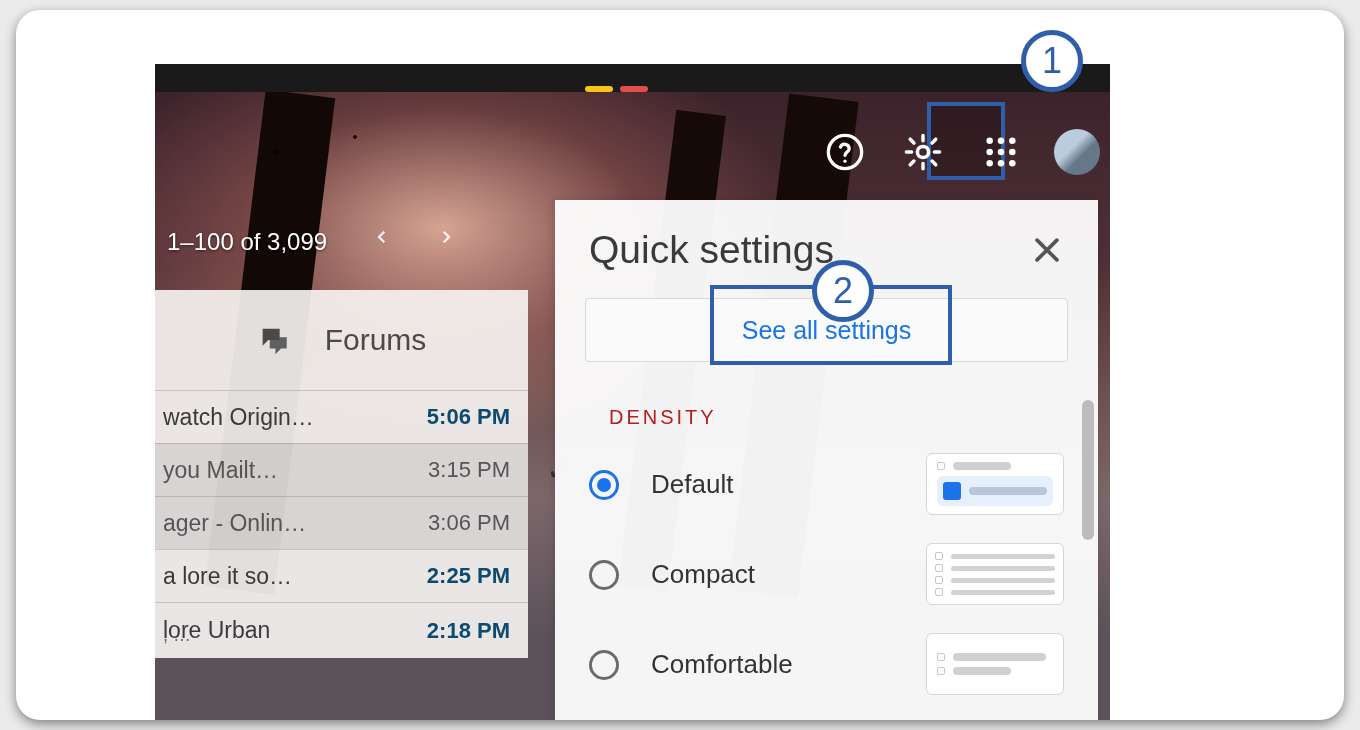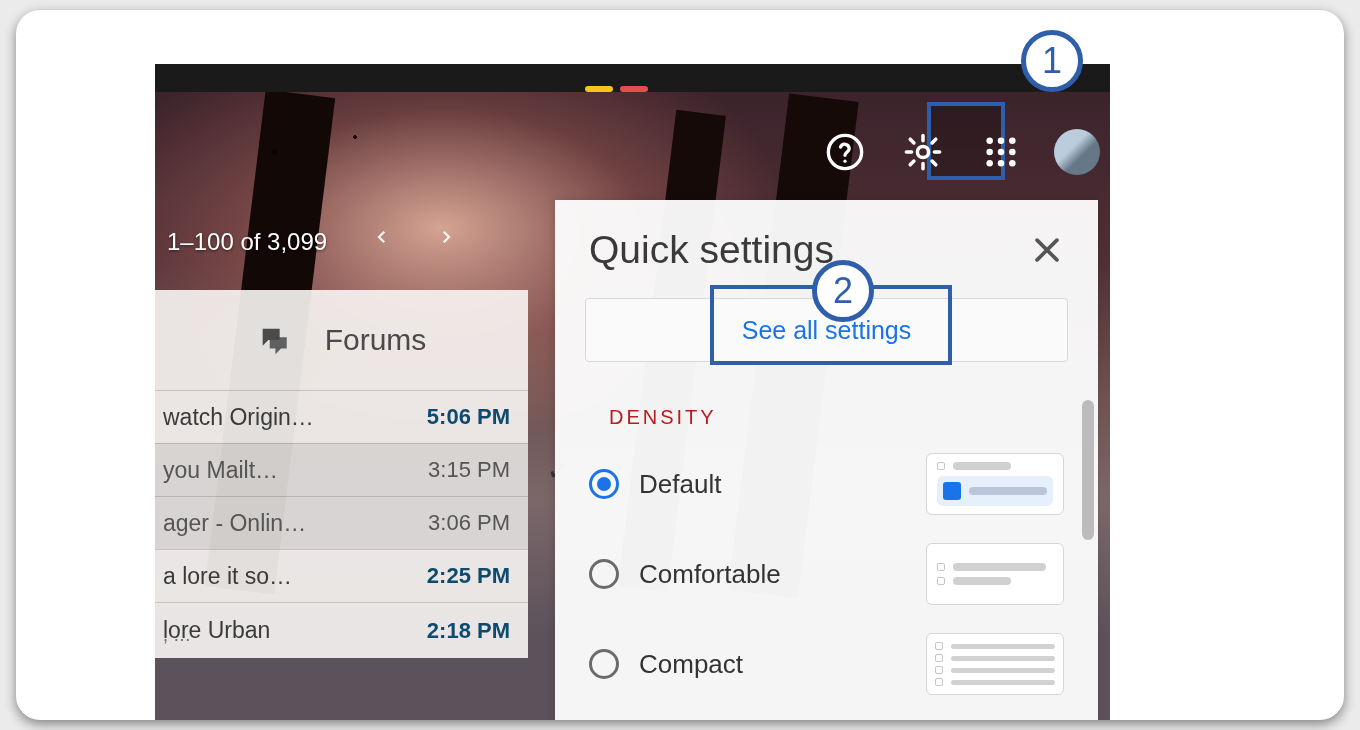--- a/index.html
+++ b/index.html
@@ -181,21 +181,21 @@
     pointer-events:none;
   }
   .section-label{
     margin: 44px 34px 10px 54px;
     font-size:20px; letter-spacing:3px; color:#b91c1c;
   }
   .density-row{
     display:flex; align-items:center; justify-content:space-between;
     padding: 14px 34px;
   }
-  .radio-label{ display:flex; align-items:center; gap:20px;}
+  .radio-label{ display:flex; align-items:flex-end; gap:32px;}
   .radio{
     width:30px; height:30px; border-radius:50%;
     border:3px solid #6b6b6b;
     display:flex; align-items:center; justify-content:center;
   }
   .radio.selected{ border-color:#1a73e8;}
   .radio.selected::after{
     content:""; width:14px; height:14px; border-radius:50%; background:#1a73e8;
   }
   .radio-text{ font-size:26px; color:#333;}
@@ -349,55 +349,55 @@
           <div class="pv-card">
               <div class="sq"></div>
               <div class="bar"></div>
             </div>
         </div>
       </div>
 
       <div class="density-row">
         <div class="radio-label">
           <div class="radio"></div>
-          <span class="radio-text">Comfortable</span>
-        </div>
-        <div class="preview">
-          <div class="pv-row">
-              <div class="dot"></div>
-              <div class="pv-line"></div>
-            </div>
-          <div class="pv-row">
-              <div class="dot"></div>
-              <div class="pv-line short"></div>
+          <span class="radio-text">Compact</span>
+        </div>
+        <div class="preview comp">
+          <div class="pv-row">
+              <div class="dot"></div>
+              <div class="bar"></div>
+            </div>
+          <div class="pv-row">
+              <div class="dot"></div>
+              <div class="bar"></div>
+            </div>
+          <div class="pv-row">
+              <div class="dot"></div>
+              <div class="bar"></div>
+            </div>
+          <div class="pv-row">
+              <div class="dot"></div>
+              <div class="bar"></div>
             </div>
         </div>
       </div>
 
       <div class="density-row">
         <div class="radio-label">
           <div class="radio"></div>
-          <span class="radio-text">Compact</span>
-        </div>
-        <div class="preview comp">
-          <div class="pv-row">
-              <div class="dot"></div>
-              <div class="bar"></div>
-            </div>
-          <div class="pv-row">
-              <div class="dot"></div>
-              <div class="bar"></div>
-            </div>
-          <div class="pv-row">
-              <div class="dot"></div>
-              <div class="bar"></div>
-            </div>
-          <div class="pv-row">
-              <div class="dot"></div>
-              <div class="bar"></div>
+          <span class="radio-text">Comfortable</span>
+        </div>
+        <div class="preview">
+          <div class="pv-row">
+              <div class="dot"></div>
+              <div class="pv-line"></div>
+            </div>
+          <div class="pv-row">
+              <div class="dot"></div>
+              <div class="pv-line short"></div>
             </div>
         </div>
       </div>
 
       <div class="qs-scrollbar"></div>
     </div>
 
     <div class="see-all-highlight"></div>
   </div>
 

